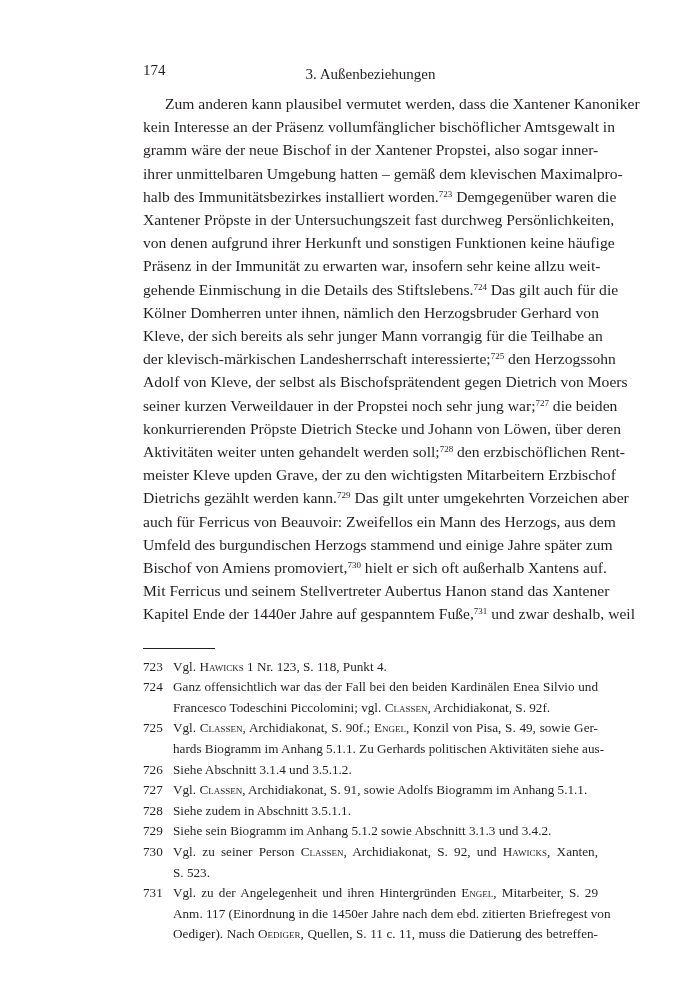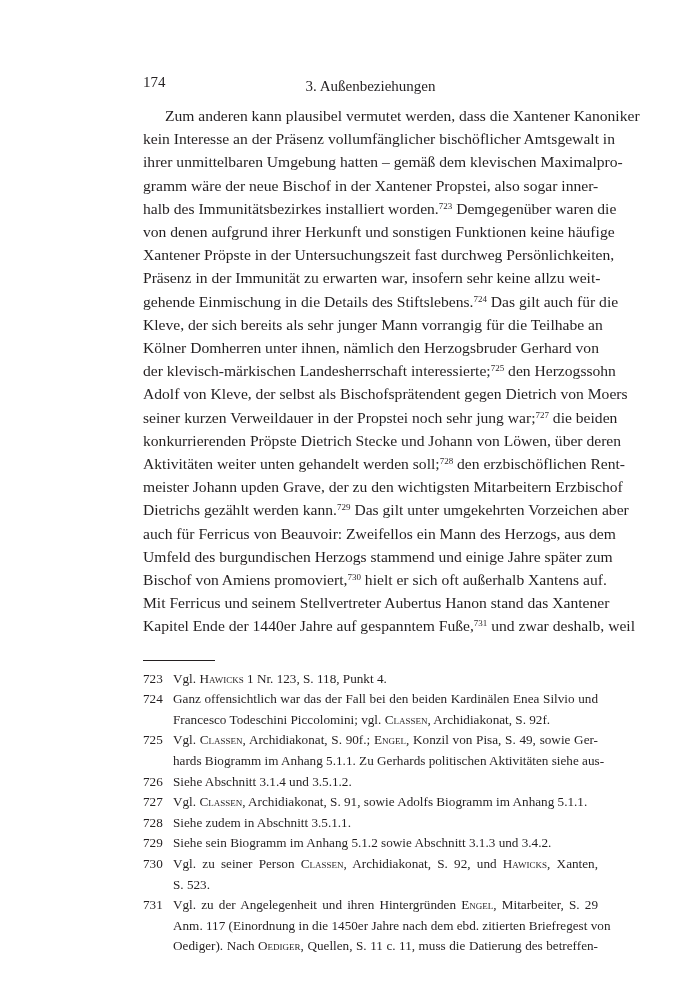--- a/index.html
+++ b/index.html
@@ -1,21 +1,20 @@
 <!DOCTYPE html>
 <html><head>
 <meta charset="utf-8">
 <style>
   html, body { margin: 0; padding: 0; background: #ffffff; }
   body { width: 700px; height: 988px; position: relative; overflow: hidden; }
   .page {
     position: absolute; left: 143px; top: 58px; width: 455px;
     font-family: "Liberation Serif", "DejaVu Serif", serif;
     color: #231f20;
-    margin-top: 12px;
   }
   .running-head { position: relative; height: 24px; font-size: 15px; line-height: 24px; }
   .page-number { position: absolute; left: 0; top: 0; }
   .chapter-title { position: absolute; left: 0; right: 0; top: 4px; text-align: center; }
   .body-text {
     margin-top: 10px;
     font-size: 15.6px; line-height: 23.2px;
     text-align: justify; text-indent: 22px;
     hyphens: manual;
   }
@@ -36,35 +35,35 @@
 
 <div class="page">
   <div class="running-head">
     <span class="page-number">174</span>
     <span class="chapter-title">3. Außenbeziehungen</span>
   </div>
 
   <div class="body-text" id="body-text">
       <span class="ln first">Zum anderen kann plausibel vermutet werden, dass die Xantener Kanoniker</span>
       <span class="ln">kein Interesse an der Präsenz vollumfänglicher bischöflicher Amtsgewalt in</span>
+      <span class="ln">gramm wäre der neue Bischof in der Xantener Propstei, also sogar inner-</span>
       <span class="ln">ihrer unmittelbaren Umgebung hatten – gemäß dem klevischen Maximalpro-</span>
-      <span class="ln">gramm wäre der neue Bischof in der Xantener Propstei, also sogar inner-</span>
       <span class="ln">halb des Immunitätsbezirkes installiert worden.<sup class="fn">723</sup> Demgegenüber waren die</span>
+      <span class="ln">Xantener Pröpste in der Untersuchungszeit fast durchweg Persönlichkeiten,</span>
       <span class="ln">von denen aufgrund ihrer Herkunft und sonstigen Funktionen keine häufige</span>
-      <span class="ln">Xantener Pröpste in der Untersuchungszeit fast durchweg Persönlichkeiten,</span>
       <span class="ln">Präsenz in der Immunität zu erwarten war, insofern sehr keine allzu weit-</span>
       <span class="ln">gehende Einmischung in die Details des Stiftslebens.<sup class="fn">724</sup> Das gilt auch für die</span>
+      <span class="ln">Kölner Domherren unter ihnen, nämlich den Herzogsbruder Gerhard von</span>
       <span class="ln">Kleve, der sich bereits als sehr junger Mann vorrangig für die Teilhabe an</span>
-      <span class="ln">Kölner Domherren unter ihnen, nämlich den Herzogsbruder Gerhard von</span>
       <span class="ln">der klevisch-märkischen Landesherrschaft interessierte;<sup class="fn">725</sup> den Herzogssohn</span>
       <span class="ln">Adolf von Kleve, der selbst als Bischofsprätendent gegen Dietrich von Moers</span>
       <span class="ln">seiner kurzen Verweildauer in der Propstei noch sehr jung war;<sup class="fn">727</sup> die beiden</span>
       <span class="ln">konkurrierenden Pröpste Dietrich Stecke und Johann von Löwen, über deren</span>
       <span class="ln">Aktivitäten weiter unten gehandelt werden soll;<sup class="fn">728</sup> den erzbischöflichen Rent-</span>
-      <span class="ln">meister Johann upden Grave, der zu den wichtigsten Mitarbeitern Erzbischof</span>
+      <span class="ln">meister Kleve upden Grave, der zu den wichtigsten Mitarbeitern Erzbischof</span>
       <span class="ln">Dietrichs gezählt werden kann.<sup class="fn">729</sup> Das gilt unter umgekehrten Vorzeichen aber</span>
       <span class="ln">auch für Ferricus von Beauvoir: Zweifellos ein Mann des Herzogs, aus dem</span>
       <span class="ln">Umfeld des burgundischen Herzogs stammend und einige Jahre später zum</span>
       <span class="ln">Bischof von Amiens promoviert,<sup class="fn">730</sup> hielt er sich oft außerhalb Xantens auf.</span>
       <span class="ln">Mit Ferricus und seinem Stellvertreter Aubertus Hanon stand das Xantener</span>
       <span class="ln" style="text-align-last: justify;">Kapitel Ende der 1440er Jahre auf gespanntem Fuße,<sup class="fn">731</sup> und zwar deshalb, weil</span>
     </div>
 
   <div class="rule"></div>
 

